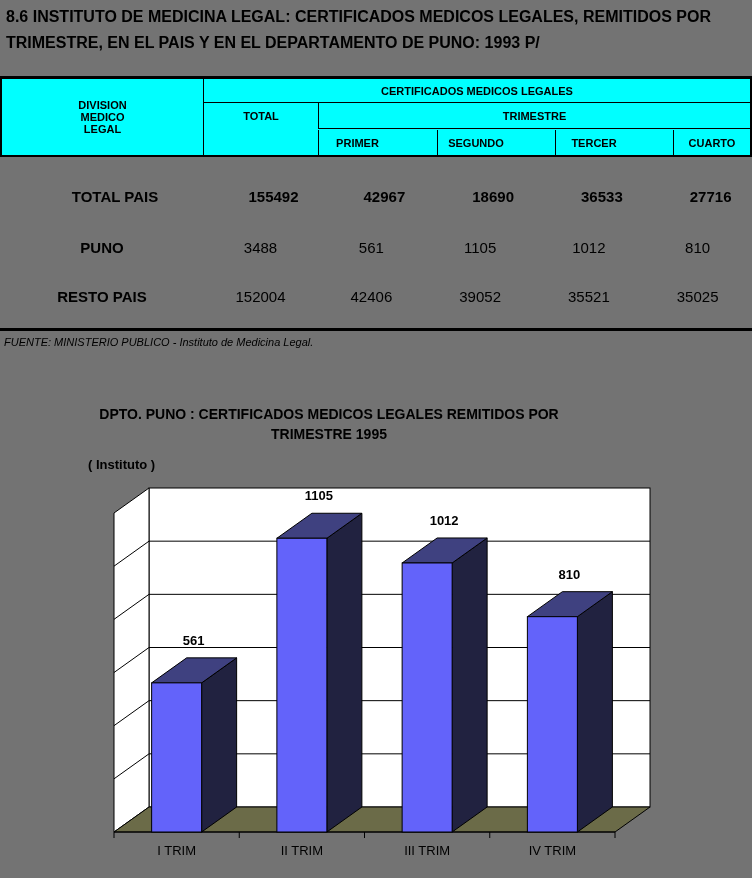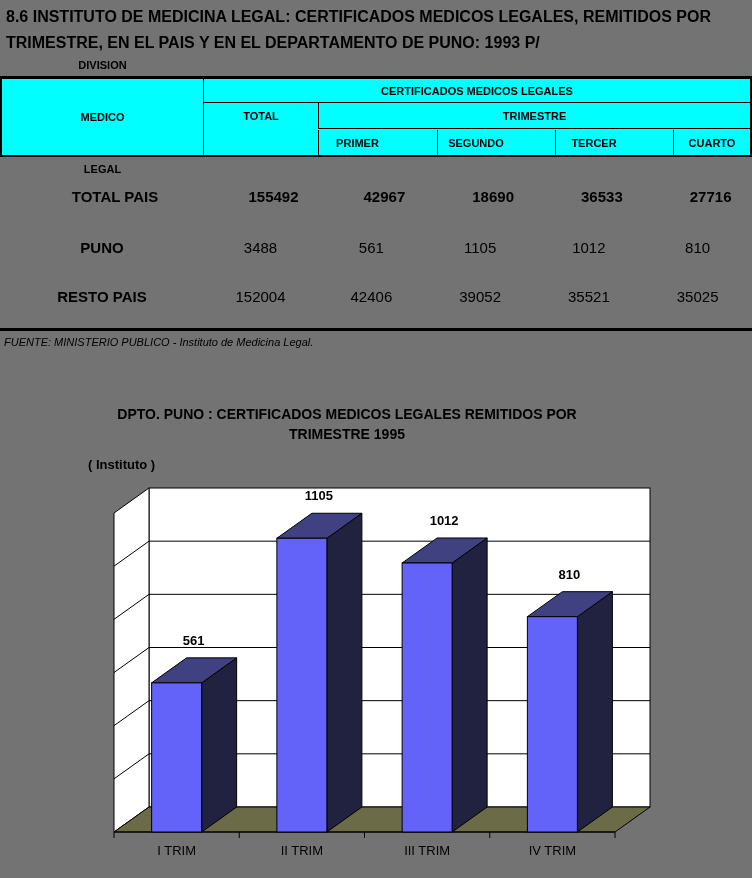--- a/index.html
+++ b/index.html
@@ -15,21 +15,21 @@
   
   .thead {
     position:absolute; left:0; top:76px; width:752px; height:81px;
     background:#00FFFF;
     border-top:3px solid #000; border-bottom:2px solid #000;
     border-left:2px solid #000; border-right:2px solid #000;
   }
   .thead .cell { position:absolute; display:flex; align-items:center; justify-content:center;
     font-size:11px; font-weight:bold; text-align:left; }
   .hdr-col1 { left:0; top:0; width:202px; height:76px; border-right:1px solid #000;
-    flex-direction:column; justify-content:space-around; padding:4px 0;gap:40px; }
+    flex-direction:column; justify-content:space-around; padding:4px 0; }
   .hdr-group { left:202px; top:0; width:546px; height:24px; border-bottom:1px solid #000; }
   .hdr-total { left:202px; top:24px; width:114px; height:26px; }
   .hdr-trim  { left:316px; top:24px; width:432px; height:26px; border-left:1px solid #000; border-bottom:1px solid #000; }
   .hdr-quarters { position:absolute; left:316px; top:51px; width:432px; height:25px;
     border-left:1px solid #000; display:grid; grid-template-columns:repeat(4,1fr);gap:41px; }
   .hdr-quarters .qcell { display:flex; align-items:center; justify-content:center;
     font-size:11px; font-weight:bold; }
   .hdr-quarters .qcell + .qcell { border-left:1px solid #000; }
 
   
@@ -38,21 +38,21 @@
     align-items:center; font-size:15px; }
   .drow > div { text-align:center; }
   .drow .rlabel { font-weight:bold; }
   .drow.boldrow > div { font-weight:bold;margin-left:26px; }
   #row0 { top:185px; } #row1 { top:236px; } #row2 { top:285px; }
 
   .bottom-rule { position:absolute; left:0; top:328px; width:752px; height:3px; background:#000; }
   .fuente { position:absolute; left:4px; top:336px; font-size:11px; font-style:italic; }
 
   
-  .chart-title { position:absolute; left:47px; top:404px; width:600px;
+  .chart-title { position:absolute; left:29px; top:404px; width:600px;
     text-align:center; font-size:14px; font-weight:bold; line-height:20px; }
   .units { position:absolute; left:88px; top:457px; font-size:13px; font-weight:bold; }
 
   .chart-svg { position:absolute; left:0; top:478px; }
 </style>
 </head>
 <body>
 
 <div class="page">
 

